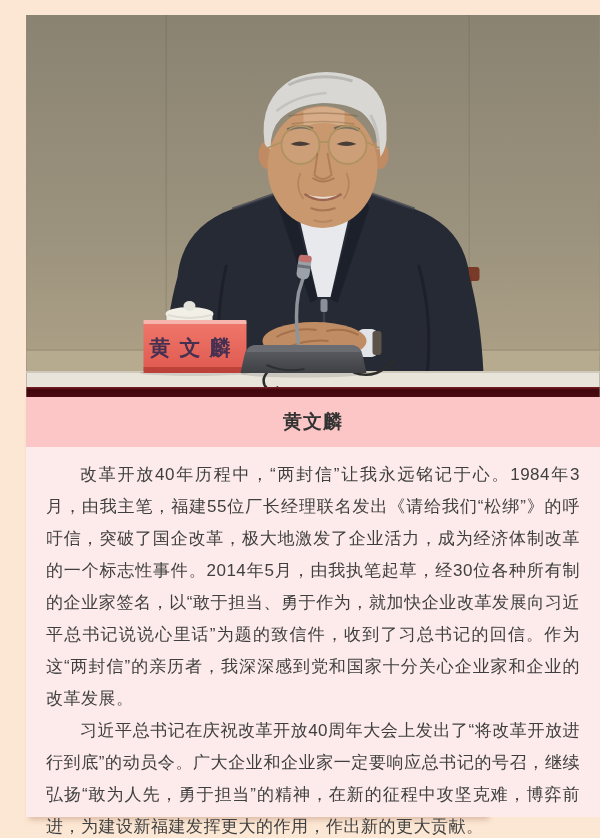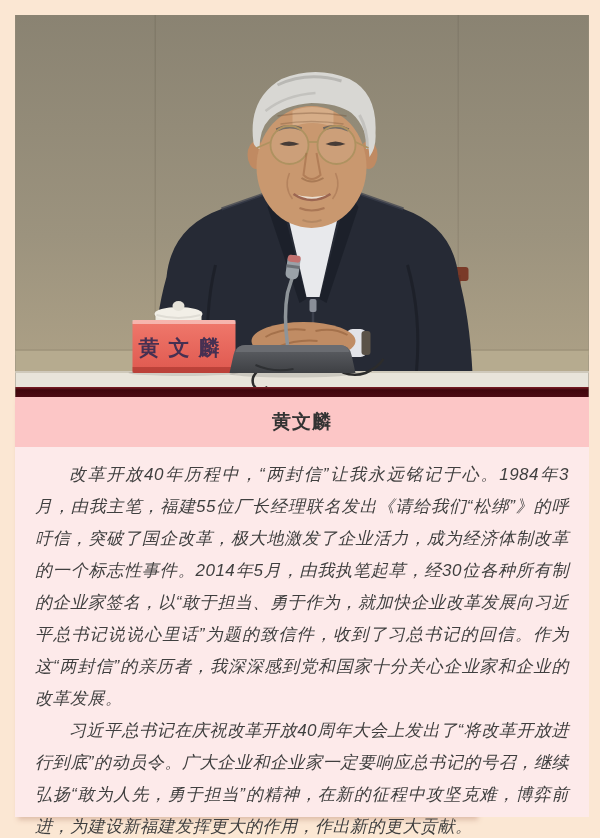--- a/index.html
+++ b/index.html
@@ -1,34 +1,34 @@
 <!DOCTYPE html>
 <html><head>
 <meta charset="utf-8">
 <style>
   html,body{margin:0;padding:0;}
   body{
     width:600px;height:838px;position:relative;overflow:hidden;
     background:#fbe7d3;
     font-family:"Liberation Sans","DejaVu Sans",sans-serif;
   }
-  .card{position:absolute;left:15px;top:15px;width:460px;}
+  .card{position:absolute;left:26px;top:15px;width:460px;}
   .photo{
     width:574px;height:382px;display:block;background:#968d7a;
   }
   .pink-wrap{box-shadow:3px 3px 5px rgba(190,140,120,0.45);}
   .name-bar{
     width:574px;height:50px;background:#fcc6c6;
     display:flex;align-items:center;justify-content:center;
     font-size:19px;font-weight:bold;color:#333333;
     letter-spacing:1px;
   }
   .article{
     box-sizing:border-box;width:574px;height:370px;
-    background:#fdeaea;padding:12px 20px 8px 20px;font-style:italic;
+    background:#fdeaea;padding:12px 20px 8px 20px;
   }
   .article p{
     margin:0;font-size:17px;line-height:32px;color:#3f3f3f;
     text-align:justify;text-indent:2em;letter-spacing:0.5px;
   }
 </style>
 </head>
 <body>
 
 <div class="card">

